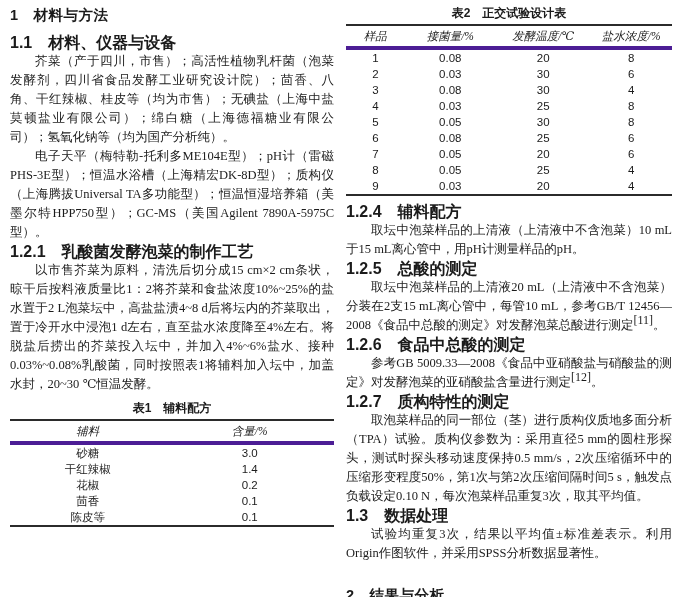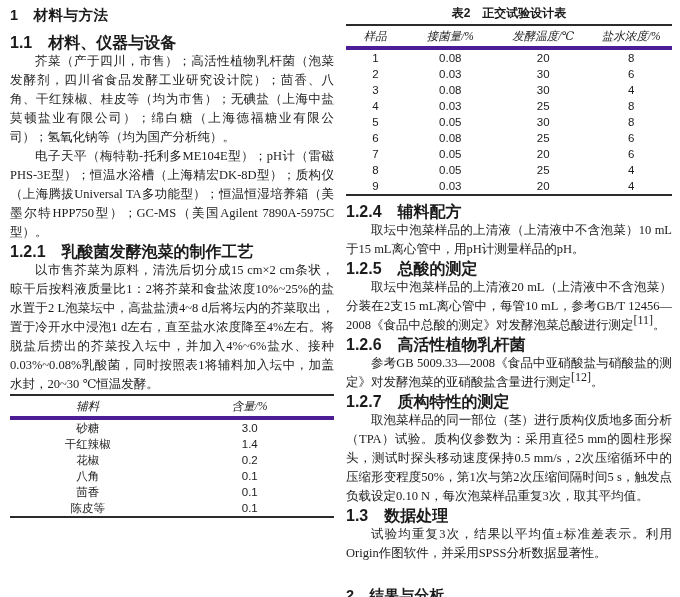--- a/index.html
+++ b/index.html
@@ -63,20 +63,21 @@
 <div class="page">
 
   <div class="col col-left">
     <div class="h1">1　材料与方法</div>
     <div class="h2">1.1　材料、仪器与设备</div>
     <p class="para indent">芥菜（产于四川，市售）；高活性植物乳杆菌（泡菜发酵剂，四川省食品发酵工业研究设计院）；茴香、八角、干红辣椒、桂皮等（均为市售）；无碘盐（上海中盐莫顿盐业有限公司）；绵白糖（上海德福糖业有限公司）；氢氧化钠等（均为国产分析纯）。</p>
     <p class="para indent">电子天平（梅特勒-托利多ME104E型）；pH计（雷磁PHS-3E型）；恒温水浴槽（上海精宏DK-8D型）；质构仪（上海腾拔Universal TA多功能型）；恒温恒湿培养箱（美墨尔特HPP750型）；GC-MS（美国Agilent 7890A-5975C型）。</p>
     <div class="h3">1.2.1　乳酸菌发酵泡菜的制作工艺</div>
     <p class="para indent">以市售芥菜为原料，清洗后切分成15 cm×2 cm条状，晾干后按料液质量比1：2将芥菜和食盐浓度10%~25%的盐水置于2 L泡菜坛中，高盐盐渍4~8 d后将坛内的芥菜取出，置于冷开水中浸泡1 d左右，直至盐水浓度降至4%左右。将脱盐后捞出的芥菜投入坛中，并加入4%~6%盐水、接种0.03%~0.08%乳酸菌，同时按照表1将辅料加入坛中，加盖水封，20~30 ℃恒温发酵。</p>
 
+    <div class="caption">表1　辅料配方</div>
     <table>
       <colgroup>
           <col style="width:48%">
           <col style="width:52%">
         </colgroup>
       <thead>
           <tr>
             <th>辅料</th>
             <th>含量/%</th>
           </tr>
@@ -86,24 +87,20 @@
             <td>砂糖</td>
             <td>3.0</td>
           </tr>
           <tr>
             <td>干红辣椒</td>
             <td>1.4</td>
           </tr>
           <tr>
             <td>花椒</td>
             <td>0.2</td>
-          </tr>
-          <tr>
-            <td>八角</td>
-            <td>0.1</td>
           </tr>
           <tr>
             <td>茴香</td>
             <td>0.1</td>
           </tr>
           <tr>
             <td>陈皮等</td>
             <td>0.1</td>
           </tr>
         </tbody>
@@ -184,21 +181,21 @@
           </tr>
         </tbody>
     </table>
 
     <div class="h3" style="margin-top:6px;">1.2.4　辅料配方</div>
     <p class="para indent">取坛中泡菜样品的上清液（上清液中不含泡菜）10 mL于15 mL离心管中，用pH计测量样品的pH。</p>
 
     <div class="h3">1.2.5　总酸的测定</div>
     <p class="para indent"><span>取坛中泡菜样品的上清液20 mL（上清液中不含泡菜）分装在2支15 mL离心管中，每管10 mL，参考GB/T 12456—2008《食品中总酸的测定》对发酵泡菜总酸进行测定</span><sup>[11]</sup><span>。</span></p>
 
-    <div class="h3">1.2.6　高活性植物乳杆菌</div>
+    <div class="h3">1.2.6　食品中总酸的测定</div>
     <p class="para indent"><span>参考GB 5009.33—2008《食品中亚硝酸盐与硝酸盐的测定》对发酵泡菜的亚硝酸盐含量进行测定</span><sup>[12]</sup><span>。</span></p>
 
     <div class="h3">1.2.7　质构特性的测定</div>
     <p class="para indent">取泡菜样品的同一部位（茎）进行质构仪质地多面分析（TPA）试验。质构仪参数为：采用直径5 mm的圆柱形探头，测试时探头移动速度保持0.5 mm/s，2次压缩循环中的压缩形变程度50%，第1次与第2次压缩间隔时间5 s，触发点负载设定0.10 N，每次泡菜样品重复3次，取其平均值。</p>
 
     <div class="h3">1.3　数据处理</div>
     <p class="para indent">试验均重复3次，结果以平均值±标准差表示。利用Origin作图软件，并采用SPSS分析数据显著性。</p>
 
     <div class="h1 clipped-heading">2　结果与分析</div>
   </div>

